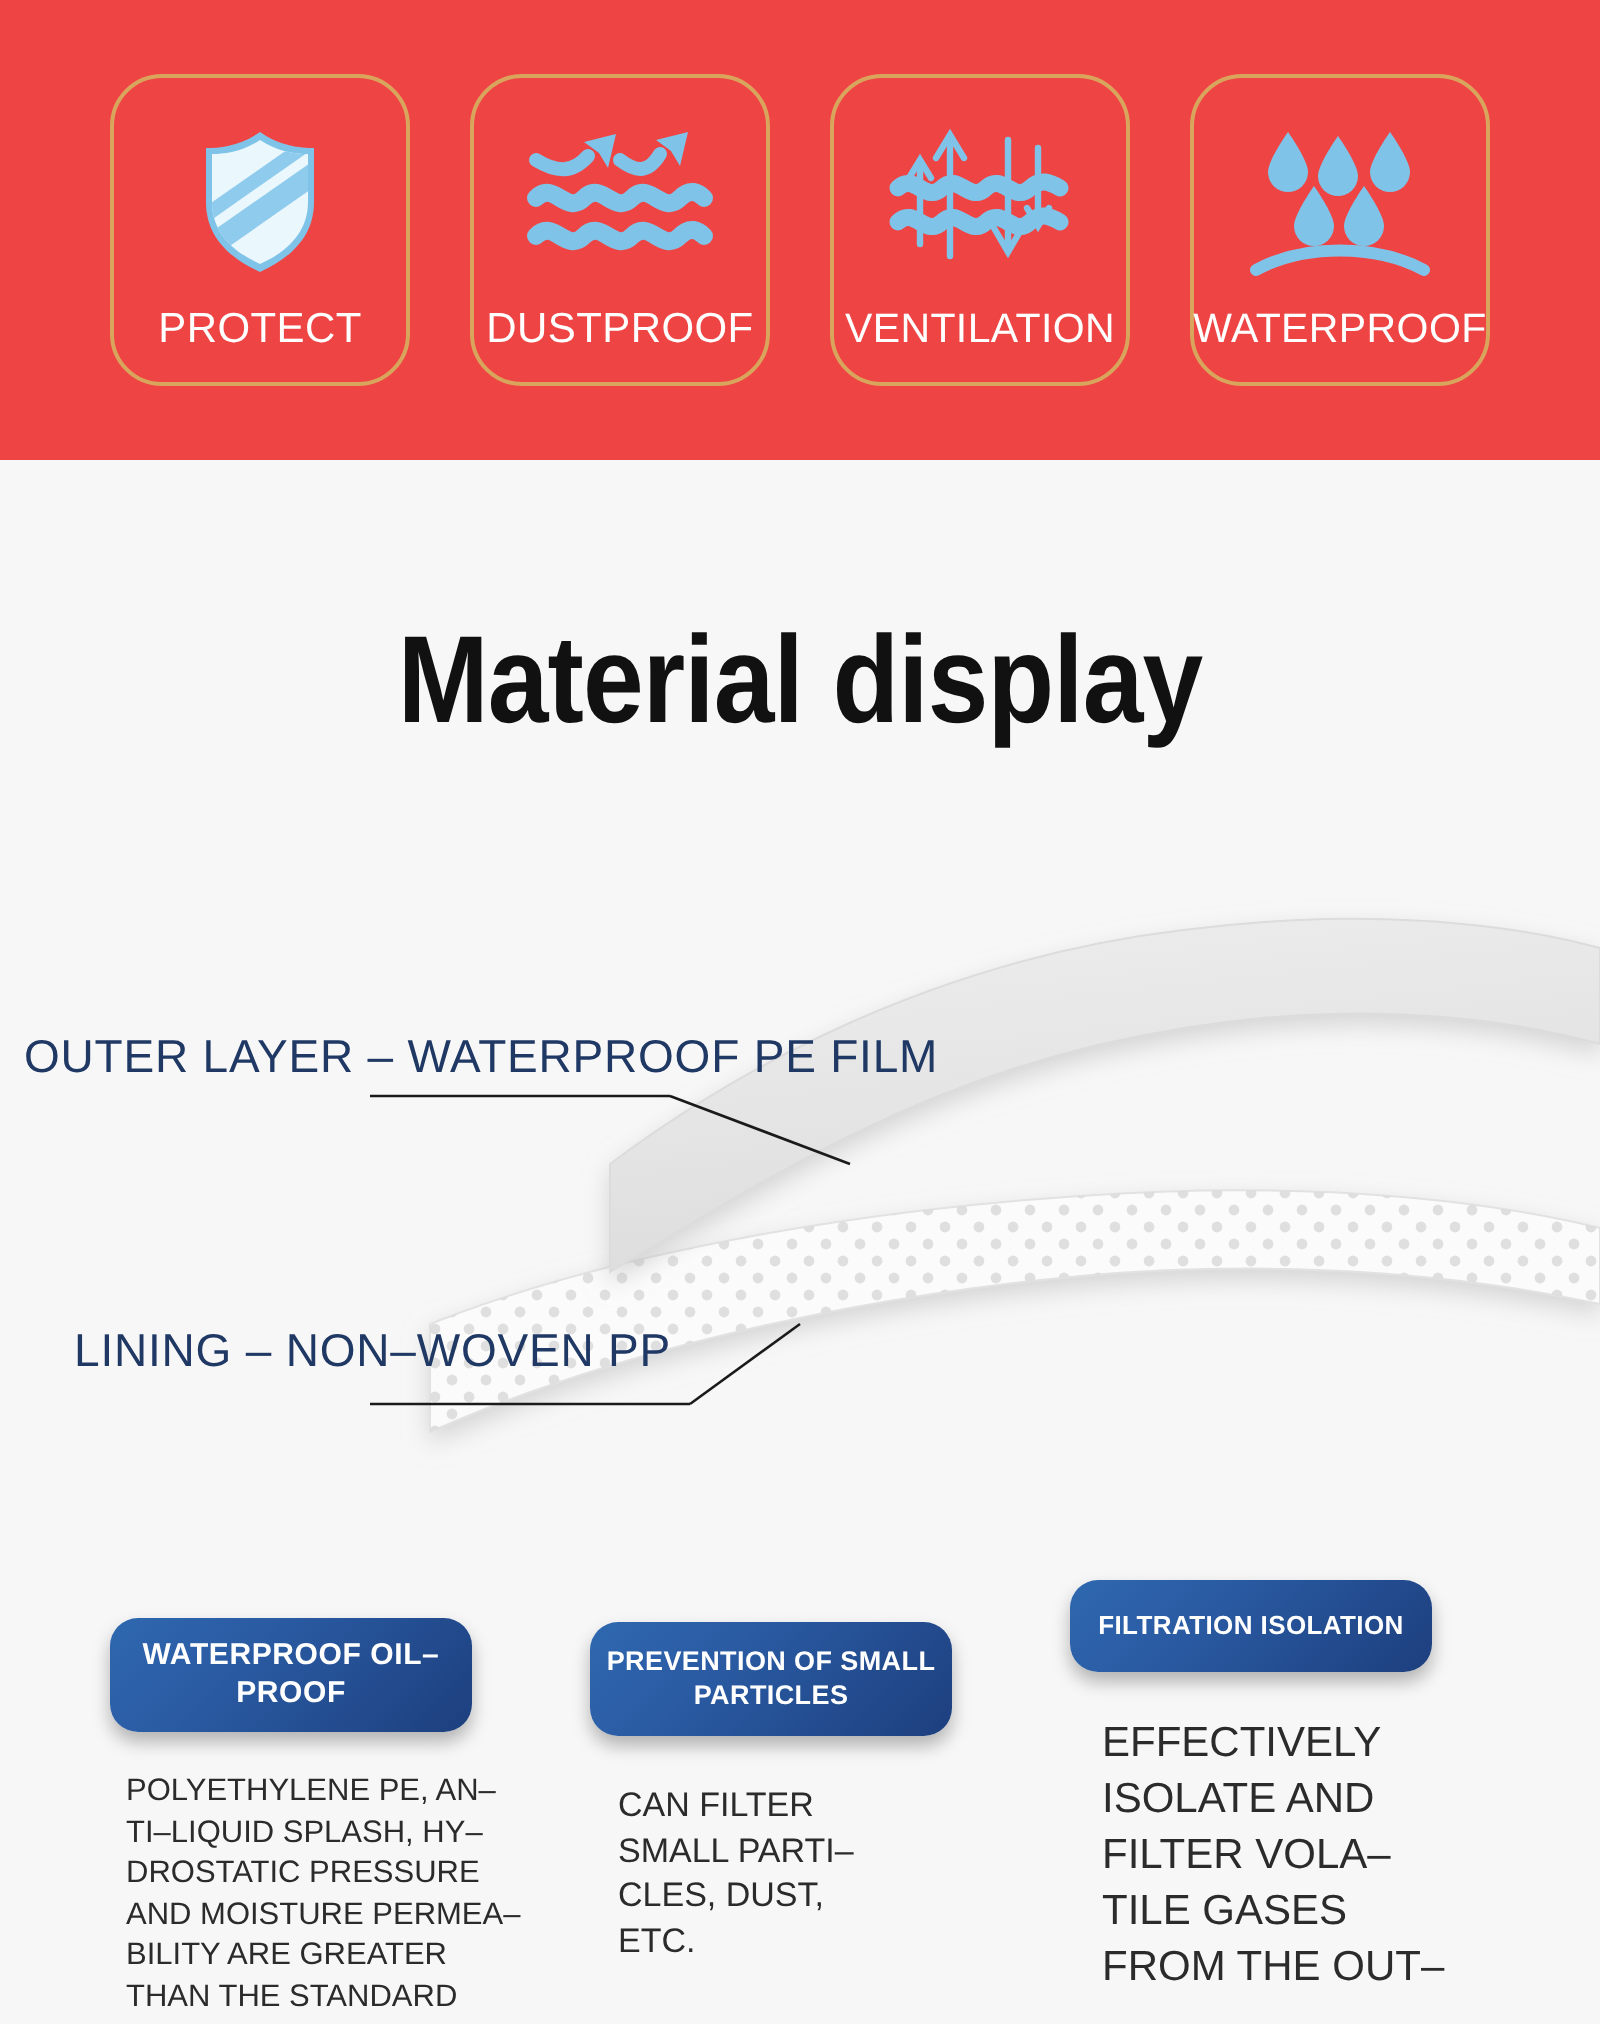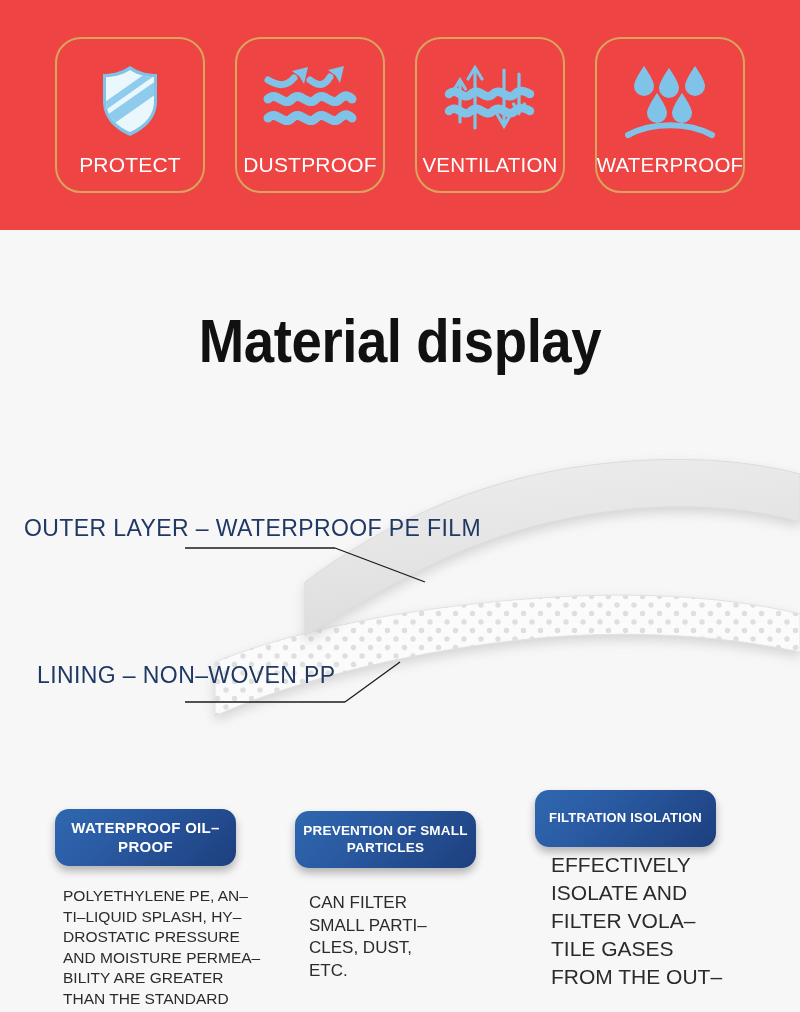--- a/index.html
+++ b/index.html
@@ -69,21 +69,21 @@
   }
   .material-stage svg{ display:block; }
 
   .diagram-label{
     position:absolute;
     color:#1f3864;
     font-size:23px;
     letter-spacing:0.4px;
     white-space:nowrap;
   }
-  .label-outer{ top:515px; left:24px;text-align:center; }
+  .label-outer{ top:515px; left:12px;text-align:center; }
   .label-lining{ top:662px; left:25px;margin-left:12px; }
 
   
   .bottom-row{
     position:absolute;
     top:790px; left:0;
     width:800px;
     display:flex;
     padding-left:55px;
   }
@@ -98,31 +98,31 @@
     text-align:center;
     color:#ffffff;
     border-radius:14px;
     background:linear-gradient(135deg,#2f68b0 0%,#2a5ba3 35%,#1d3f7e 100%);
     box-shadow:0 5px 9px rgba(0,0,0,0.28);
     font-weight:bold;
     line-height:1.25;
   }
   .badge-1{ width:181px; height:57px; font-size:15px; letter-spacing:0.3px;margin-top:19px;}
   .badge-2{ width:181px; height:57px; font-size:13.5px; letter-spacing:0.2px;}
-  .badge-3{ width:181px; height:57px; font-size:13px; letter-spacing:0.2px;}
+  .badge-3{ width:181px; height:46px; font-size:13px; letter-spacing:0.2px;}
 
   .body-text{
     margin-top:20px;
     color:#2b2b2b;
     line-height:1.33;
     white-space:pre-line;
   }
   .body-1{ font-size:15.5px; margin-left:8px; }
   .body-2{ font-size:17px;   margin-left:14px; margin-top:24px;}
-  .body-3{ font-size:21px;   margin-left:16px; margin-top:4px;}
+  .body-3{ font-size:21px;   margin-left:16px; margin-top:22px;}
 </style>
 </head>
 <body>
 
 <div class="header-band">
   <div class="feature-row">
 
     <div class="feature-card">
       <div class="feature-icon">
         <svg width="62" height="74" viewBox="0 0 62 74">

